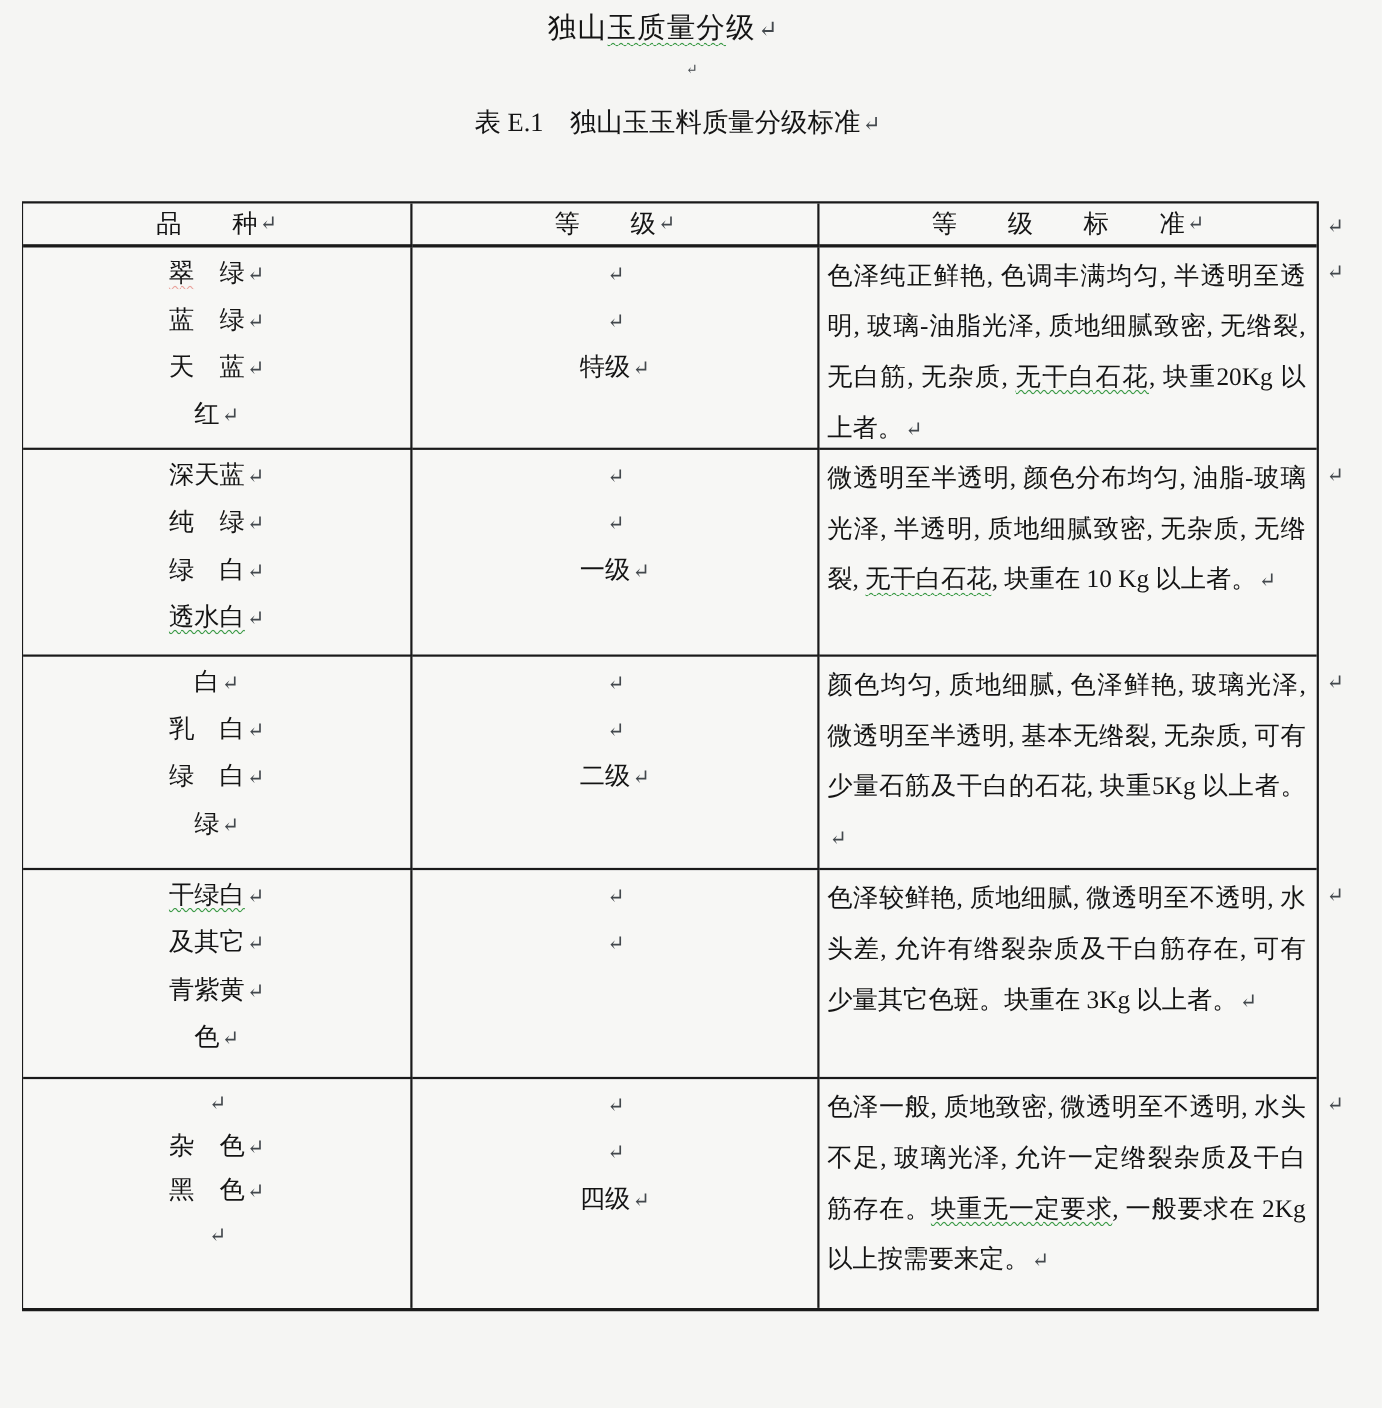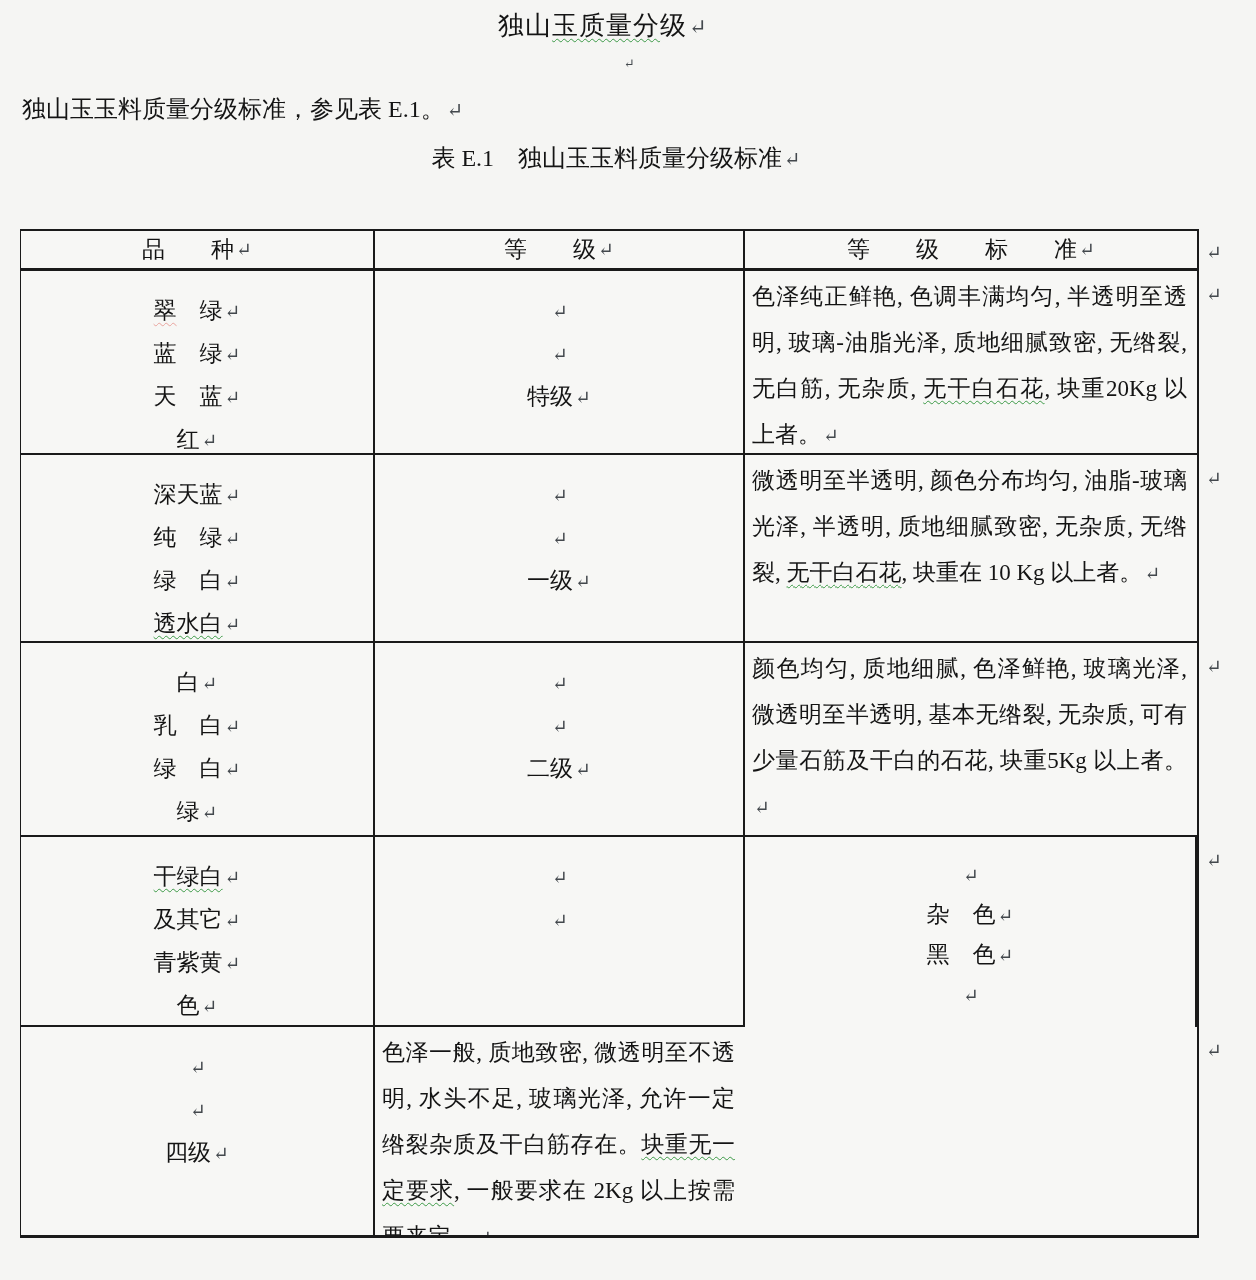--- a/index.html
+++ b/index.html
@@ -31,21 +31,21 @@
     grid-template-rows:40px 184px 188px 194px 190px 208px;
     border:2px solid #1a1a1a;
     border-left-width:1px;
     border-bottom-width:3px;
     background:#f7f7f5;
   }
   .cell { box-sizing:border-box; border-right:2px solid #1a1a1a; border-bottom:2px solid #1a1a1a; overflow:hidden; }
   .c3 { border-right:none; }
   .lastrow { border-bottom:none; }
   .hc { display:flex; align-items:center; justify-content:center; font-size:23px; border-bottom-width:3px; }
-  .vc,.gc { text-align:center; font-size:23px; padding-top:18px; }
+  .vc,.gc { text-align:center; font-size:23px; padding-top:1px; }
   .vl { height:43px; line-height:43px; white-space:pre; }
   .vl.tight { height:40px; line-height:40px; }
   .sc { font-size:23px; padding:3px 10px 0 7px; }
   .std { line-height:46px; text-align:justify; }
 
   .pil { color:#43484d; font-size:0.82em; margin-left:2px; }
   .rmk { position:absolute; left:1186px; font-size:19px; color:#43484d; }
   .rmk.m0 { top:12px; }  .rmk.m1 { top:54px; }  .rmk.m2 { top:238px; }
   .rmk.m3 { top:426px; } .rmk.m4 { top:620px; } .rmk.m5 { top:810px; }
 
@@ -54,21 +54,20 @@
 </style>
 </head>
 <body>
 
 <div class="page">
 
   <div class="title"><span>独山</span><span class="wavy-g">玉质量分</span><span>级</span><span class="pil">↵</span></div>
 
   <div class="blank-line"><span class="pil">↵</span></div>
 
-  <div class="intro"><span>独山玉玉料质量分级标准，参见表 E.1。</span><span class="pil">↵</span></div>
 
   <div class="caption"><span>表 E.1　独山玉玉料质量分级标准</span><span class="pil">↵</span></div>
 
   <div class="table-wrap">
     <div class="tbl">
 
       <div class="cell hc">
           <span>品　　种</span>
           <span class="pil">↵</span>
         </div>
@@ -129,20 +128,23 @@
       <div class="cell vc">
         <div class="vl"><span class="wavy-g">干绿白</span><span class="pil">↵</span></div>
         <div class="vl"><span>及其它</span><span class="pil">↵</span></div>
         <div class="vl"><span>青紫黄</span><span class="pil">↵</span></div>
         <div class="vl"><span>色</span><span class="pil">↵</span></div>
       </div>
       <div class="cell gc">
         <div class="vl"><span class="pil">↵</span></div>
         <div class="vl"><span class="pil">↵</span></div>
       </div>
+      <div class="cell sc c3">
+        <div class="std"><span>色泽较鲜艳, 质地细腻, 微透明至不透明, 水头差, 允许有绺裂杂质及干白筋存在, 可有少量其它色斑。块重在 3Kg 以上者。</span><span class="wavy-g"></span><span></span><span class="pil">↵</span></div>
+      </div>
 
       <div class="cell vc lastrow">
         <div class="vl tight"><span class="pil">↵</span></div>
         <div class="vl tight"><span>杂　色</span><span class="pil">↵</span></div>
         <div class="vl tight"><span>黑　色</span><span class="pil">↵</span></div>
         <div class="vl tight"><span class="pil">↵</span></div>
       </div>
       <div class="cell gc lastrow">
         <div class="vl"><span class="pil">↵</span></div>
         <div class="vl"><span class="pil">↵</span></div>

